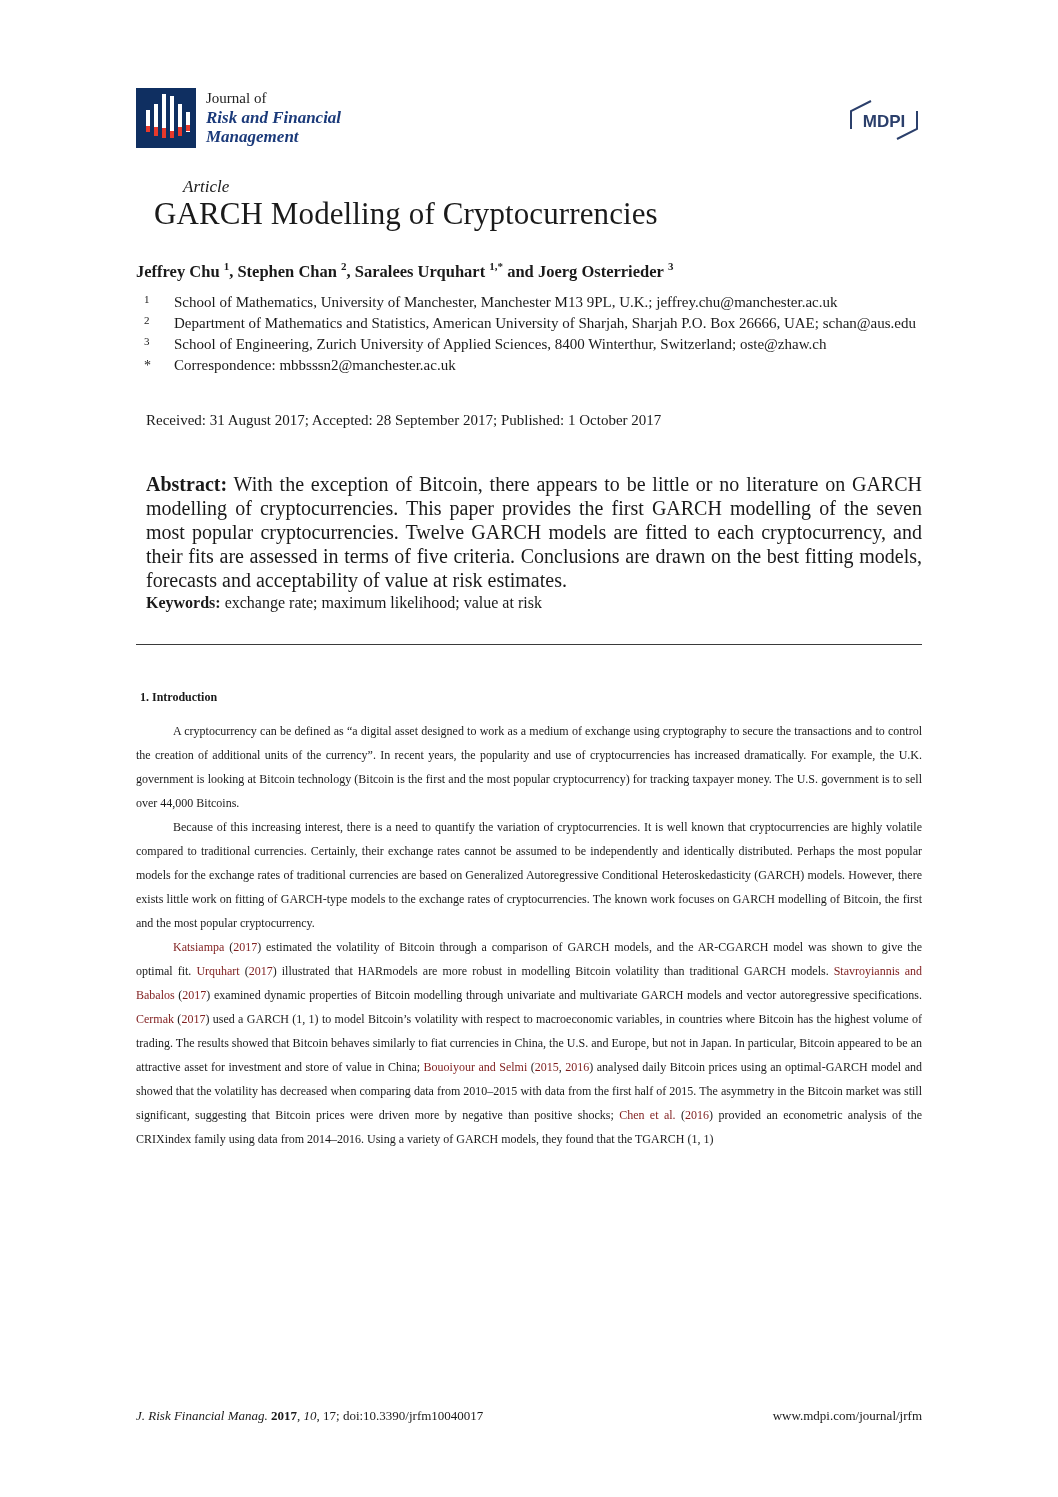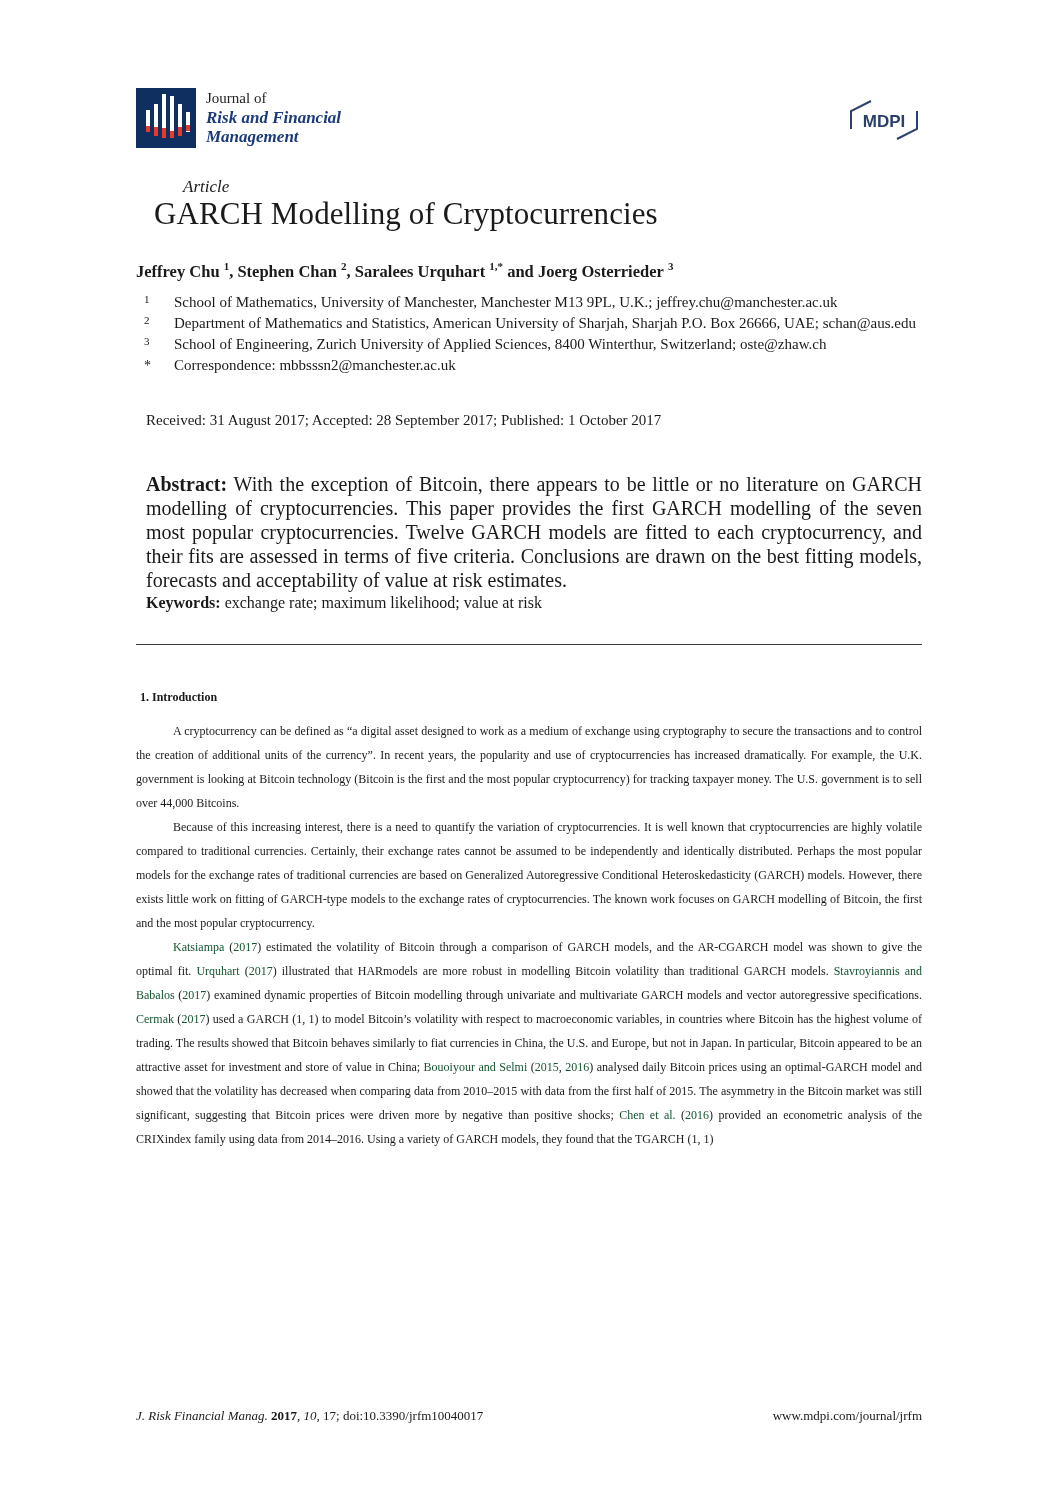--- a/index.html
+++ b/index.html
@@ -31,21 +31,21 @@
   .abstract { position: absolute; left: 146px; top: 472px; width: 776px; font-size: 20px; line-height: 24px; text-align: justify; margin: 0; }
   .keywords { position: absolute; left: 146px; top: 594px; font-size: 16px; }
   .label { font-weight: bold; text-align: center; }
 
   .rule { position: absolute; left: 136px; top: 644px; width: 786px; height: 0; border-top: 1.3px solid #3a3a3a; }
 
   .section-heading { position: absolute; left: 136px; top: 686px; font-size: 12px; font-weight: bold; margin: 4px; }
 
   .body-text { position: absolute; left: 136px; top: 719px; width: 786px; font-size: 12px; line-height: 24px; }
   .body-text p { margin: 0; text-align: justify; text-indent: 37px; }
-  a.cite { color: #14532d; text-decoration: none; }
+  a.cite { color: #7f1d1d; text-decoration: none; }
 
   .footer { position: absolute; left: 136px; top: 1408px; width: 786px; font-size: 13px; display: flex; justify-content: space-between; text-align: center; }
   .footer i { font-style: italic; }
   .footer b { font-weight: bold; }
 </style>
 </head>
 <body>
 
 <div class="page">
 

